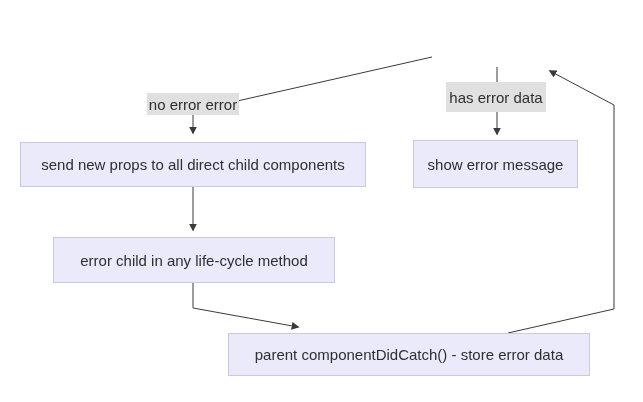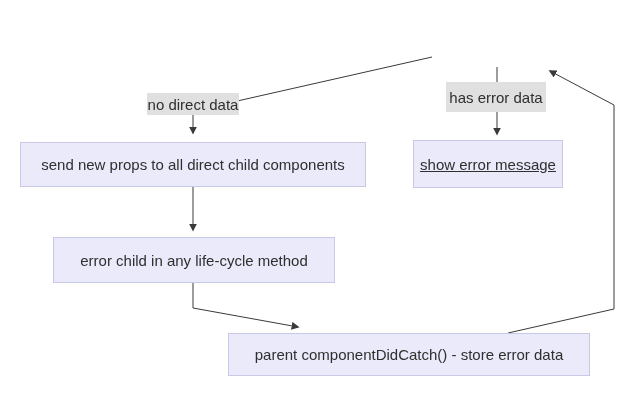--- a/index.html
+++ b/index.html
@@ -55,23 +55,23 @@
     <path d="M432,57 L193,111 L193,133" marker-end="url(#arrowhead)"></path>
     <path d="M497,67 L497,134" marker-end="url(#arrowhead)"></path>
     <path d="M193,187 L193,230" marker-end="url(#arrowhead)"></path>
     <path d="M193,283 L193,308 L298,327" marker-end="url(#arrowhead)"></path>
     <path d="M508,333 L614,309 L614,105 L550,71" marker-end="url(#arrowhead)"></path>
   </svg>
 
 
   <div class="node" style="left:20px;top:142px;width:346px;height:45px;">send new props to all direct child components</div>
 
-  <div class="node" style="left:413px;top:140px;width:150px;height:48px;text-decoration:underline;">show error message</div>
+  <div class="node" style="left:413px;top:140px;width:165px;height:48px;">show error message</div>
 
   <div class="node" style="left:53px;top:237px;width:282px;height:46px;">error child in any life-cycle method</div>
 
   <div class="node" style="left:228px;top:333px;width:362px;height:43px;text-align:right;">parent componentDidCatch() - store error data</div>
 
-  <div class="edge-label" style="left:147px;top:93px;width:92px;height:22px;">no direct data</div>
+  <div class="edge-label" style="left:147px;top:93px;width:92px;height:22px;">no error error</div>
 
   <div class="edge-label" style="left:446px;top:82px;width:100px;height:30px;">has error data</div>
 
 </div>
 
 </body></html>

